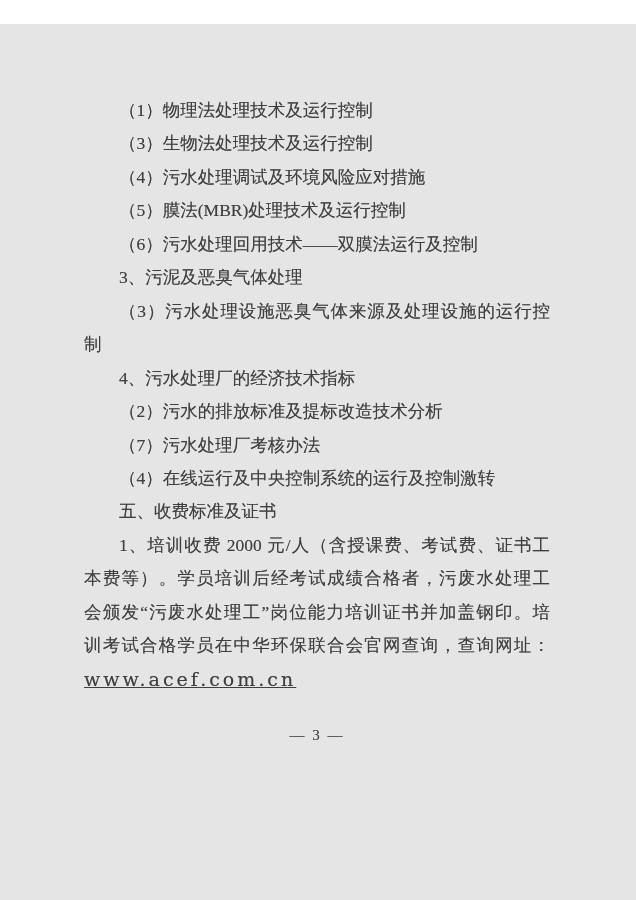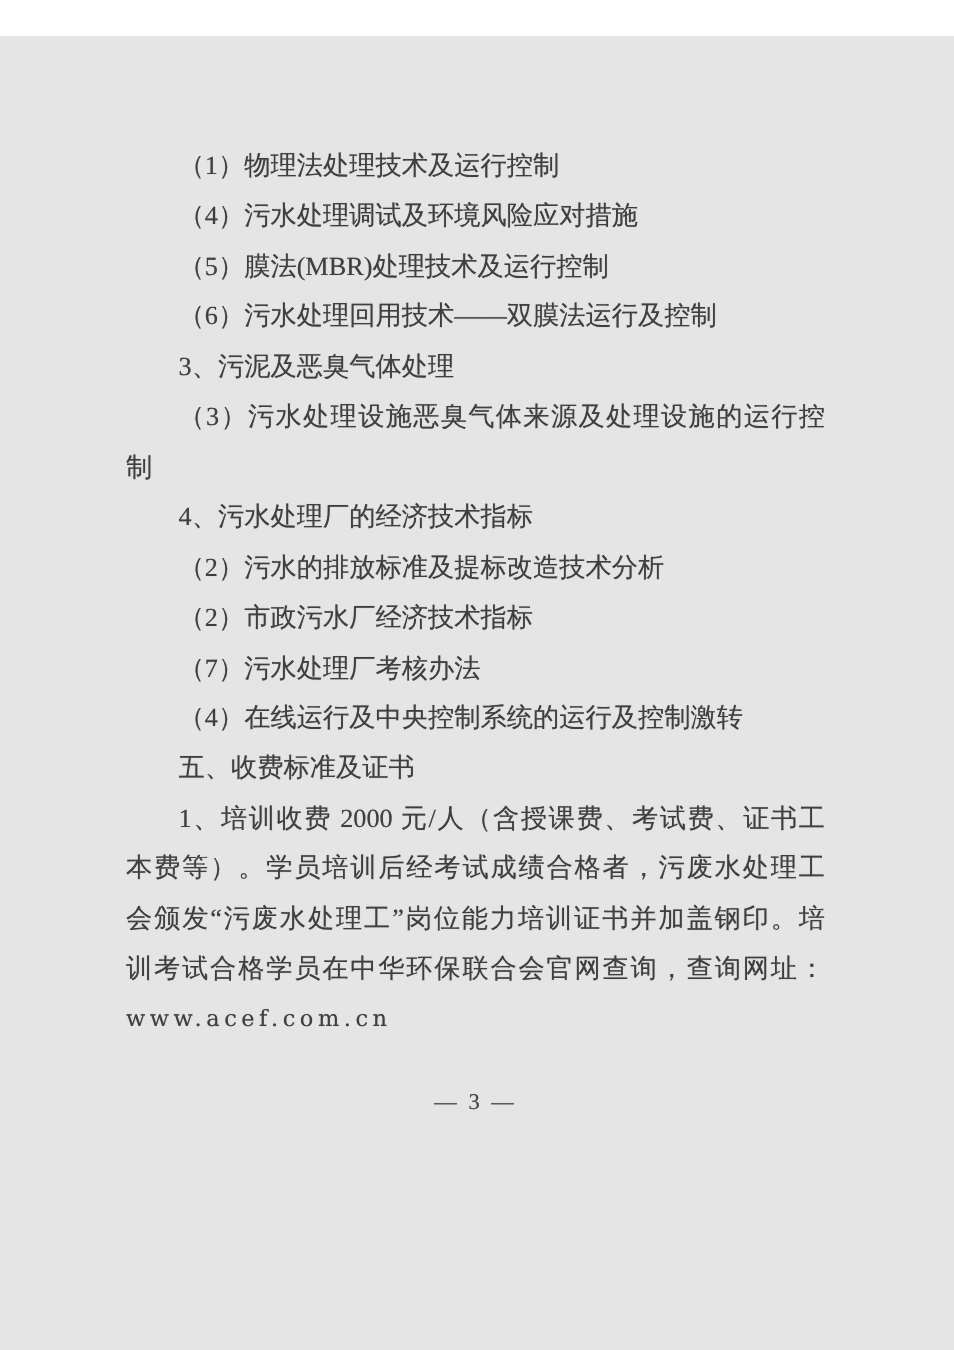--- a/index.html
+++ b/index.html
@@ -33,47 +33,48 @@
   }
   .line.indent-fill {
     text-indent: 2em;
     text-align: justify;
     text-align-last: justify;
   }
   .line.latin {
     text-indent: 0;
     white-space: nowrap;
     font-family: "DejaVu Serif", "Liberation Serif", serif;
-    font-size: 15px;
+    font-size: 19px;
     letter-spacing: 3px;
+    text-decoration: underline;
   }
   .footer {
     margin-top: 23px;
     text-align: center;
     font-size: 15px;
     letter-spacing: 2px;
     color: #474747;
     text-shadow: 0 0 0.5px rgba(70,70,70,0.55);
   }
 </style>
 </head>
 <body>
 
 <div class="page">
   <div class="doc-body">
       <div class="line indent">（1）物理法处理技术及运行控制</div>
+      <div class="line indent">（3）生物法处理技术及运行控制</div>
       <div class="line indent">（4）污水处理调试及环境风险应对措施</div>
       <div class="line indent">（5）膜法(MBR)处理技术及运行控制</div>
       <div class="line indent">（6）污水处理回用技术——双膜法运行及控制</div>
       <div class="line indent">3、污泥及恶臭气体处理</div>
       <div class="line indent-fill">（3）污水处理设施恶臭气体来源及处理设施的运行控</div>
       <div class="line plain">制</div>
       <div class="line indent">4、污水处理厂的经济技术指标</div>
       <div class="line indent">（2）污水的排放标准及提标改造技术分析</div>
-      <div class="line indent">（2）市政污水厂经济技术指标</div>
       <div class="line indent">（7）污水处理厂考核办法</div>
       <div class="line indent">（4）在线运行及中央控制系统的运行及控制激转</div>
       <div class="line indent">五、收费标准及证书</div>
       <div class="line indent-fill">1、培训收费 2000 元/人（含授课费、考试费、证书工</div>
       <div class="line fill">本费等）。学员培训后经考试成绩合格者，污废水处理工</div>
       <div class="line fill">会颁发“污废水处理工”岗位能力培训证书并加盖钢印。培</div>
       <div class="line fill">训考试合格学员在中华环保联合会官网查询，查询网址：</div>
       <div class="line latin">www.acef.com.cn</div>
     </div>
   <div class="footer">— 3 —</div>

